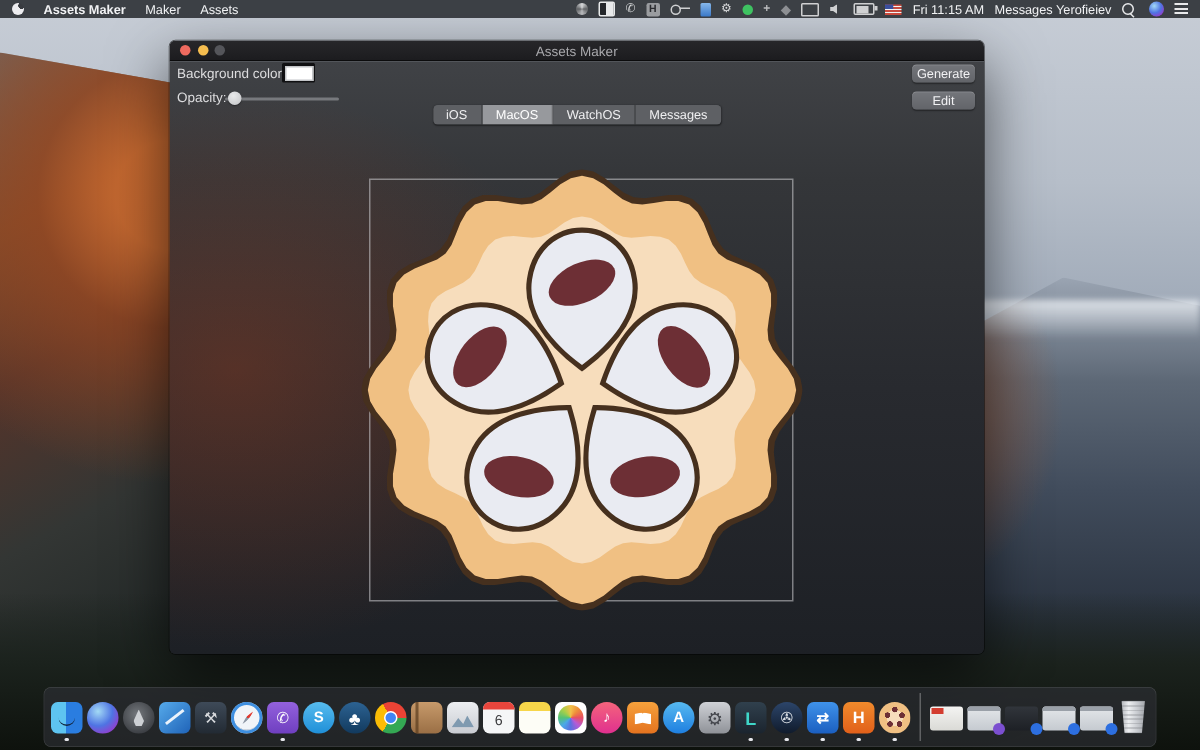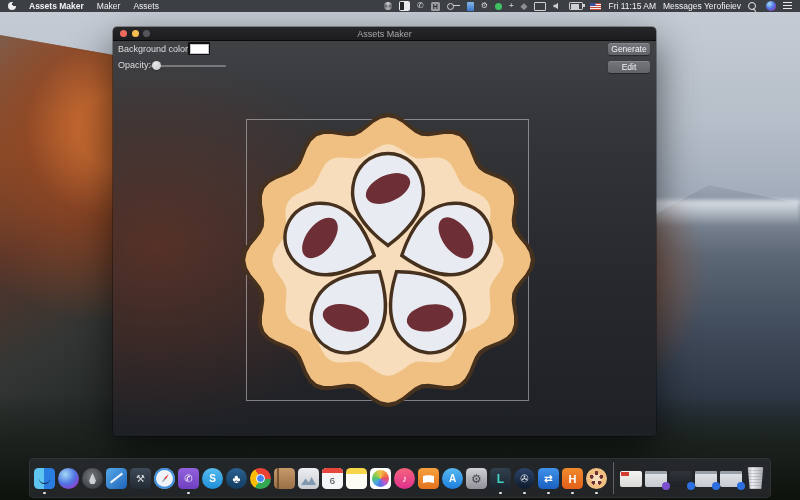--- a/index.html
+++ b/index.html
@@ -230,20 +230,26 @@
       <div class="swatch"></div>
     </div>
     <span class="lbl" style="left:5px;top:19px;">Opacity:</span>
     <div class="slider">
       <div class="track"></div>
       <div class="knob"></div>
     </div>
     <button class="btn" style="top:2px;">Generate</button>
     <button class="btn" style="top:20px;">Edit</button>
 
+    <div class="segmented">
+      <span class="seg">iOS</span>
+      <span class="seg sel">MacOS</span>
+      <span class="seg">WatchOS</span>
+      <span class="seg">Messages</span>
+    </div>
 
     <div class="canvas">
       <svg class="pod-svg" viewBox="-150 -150 300 300">
         <defs>
           <path id="pick" d="M0,46C-24,28-37,8-34,-12C-31,-33-16,-44 0,-44C16,-44 31,-33 34,-12C37,8 24,28 0,46Z"></path>
         </defs>
         <path fill="#46301E" d="M150.2,0.0L148.6,7.8L144.4,15.2L139.1,22.0L134.2,28.5L131.2,35.2L130.5,42.4L131.4,50.5L132.7,59.1L132.6,67.5L130.0,75.1L124.8,81.0L117.5,85.4L109.4,88.6L102.0,91.8L96.1,96.1L91.8,102.0L88.6,109.4L85.4,117.5L81.0,124.8L75.1,130.0L67.5,132.6L59.1,132.7L50.5,131.4L42.4,130.5L35.2,131.2L28.5,134.2L22.0,139.1L15.2,144.4L7.8,148.6L0.0,150.2L-7.8,148.6L-15.2,144.4L-22.0,139.1L-28.5,134.2L-35.2,131.2L-42.4,130.5L-50.5,131.4L-59.1,132.7L-67.5,132.6L-75.1,130.0L-81.0,124.8L-85.4,117.5L-88.6,109.4L-91.8,102.0L-96.1,96.1L-102.0,91.8L-109.4,88.6L-117.5,85.4L-124.8,81.0L-130.0,75.1L-132.6,67.5L-132.7,59.1L-131.4,50.5L-130.5,42.4L-131.2,35.2L-134.2,28.5L-139.1,22.0L-144.4,15.2L-148.6,7.8L-150.2,0.0L-148.6,-7.8L-144.4,-15.2L-139.1,-22.0L-134.2,-28.5L-131.2,-35.2L-130.5,-42.4L-131.4,-50.5L-132.7,-59.1L-132.6,-67.5L-130.0,-75.1L-124.8,-81.0L-117.5,-85.4L-109.4,-88.6L-102.0,-91.8L-96.1,-96.1L-91.8,-102.0L-88.6,-109.4L-85.4,-117.5L-81.0,-124.8L-75.1,-130.0L-67.5,-132.6L-59.1,-132.7L-50.5,-131.4L-42.4,-130.5L-35.2,-131.2L-28.5,-134.2L-22.0,-139.1L-15.2,-144.4L-7.8,-148.6L-0.0,-150.2L7.8,-148.6L15.2,-144.4L22.0,-139.1L28.5,-134.2L35.2,-131.2L42.4,-130.5L50.5,-131.4L59.1,-132.7L67.5,-132.6L75.1,-130.0L81.0,-124.8L85.4,-117.5L88.6,-109.4L91.8,-102.0L96.1,-96.1L102.0,-91.8L109.4,-88.6L117.5,-85.4L124.8,-81.0L130.0,-75.1L132.6,-67.5L132.7,-59.1L131.4,-50.5L130.5,-42.4L131.2,-35.2L134.2,-28.5L139.1,-22.0L144.4,-15.2L148.6,-7.8L150.2,-0.0Z"></path>
         <path fill="#F0C083" d="M145.7,0.0L144.1,7.6L140.0,14.7L134.6,21.3L129.8,27.6L126.8,34.0L126.2,41.0L127.2,48.8L128.6,57.2L128.6,65.5L126.2,72.9L121.0,78.6L113.8,82.7L105.9,85.8L98.6,88.8L92.8,92.8L88.8,98.6L85.8,105.9L82.7,113.8L78.6,121.0L72.9,126.2L65.5,128.6L57.2,128.6L48.8,127.2L41.0,126.2L34.0,126.8L27.6,129.8L21.3,134.6L14.7,140.0L7.6,144.1L0.0,145.7L-7.6,144.1L-14.7,140.0L-21.3,134.6L-27.6,129.8L-34.0,126.8L-41.0,126.2L-48.8,127.2L-57.2,128.6L-65.5,128.6L-72.9,126.2L-78.6,121.0L-82.7,113.8L-85.8,105.9L-88.8,98.6L-92.8,92.8L-98.6,88.8L-105.9,85.8L-113.8,82.7L-121.0,78.6L-126.2,72.9L-128.6,65.5L-128.6,57.2L-127.2,48.8L-126.2,41.0L-126.8,34.0L-129.8,27.6L-134.6,21.3L-140.0,14.7L-144.1,7.6L-145.7,0.0L-144.1,-7.6L-140.0,-14.7L-134.6,-21.3L-129.8,-27.6L-126.8,-34.0L-126.2,-41.0L-127.2,-48.8L-128.6,-57.2L-128.6,-65.5L-126.2,-72.9L-121.0,-78.6L-113.8,-82.7L-105.9,-85.8L-98.6,-88.8L-92.8,-92.8L-88.8,-98.6L-85.8,-105.9L-82.7,-113.8L-78.6,-121.0L-72.9,-126.2L-65.5,-128.6L-57.2,-128.6L-48.8,-127.2L-41.0,-126.2L-34.0,-126.8L-27.6,-129.8L-21.3,-134.6L-14.7,-140.0L-7.6,-144.1L-0.0,-145.7L7.6,-144.1L14.7,-140.0L21.3,-134.6L27.6,-129.8L34.0,-126.8L41.0,-126.2L48.8,-127.2L57.2,-128.6L65.5,-128.6L72.9,-126.2L78.6,-121.0L82.7,-113.8L85.8,-105.9L88.8,-98.6L92.8,-92.8L98.6,-88.8L105.9,-85.8L113.8,-82.7L121.0,-78.6L126.2,-72.9L128.6,-65.5L128.6,-57.2L127.2,-48.8L126.2,-41.0L126.8,-34.0L129.8,-27.6L134.6,-21.3L140.0,-14.7L144.1,-7.6L145.7,-0.0Z"></path>
         <path fill="#F7DDBC" d="M118.1,0.0L117.0,6.1L113.9,12.0L110.1,17.4L106.5,22.6L104.2,27.9L103.6,33.6L104.0,39.9L104.7,46.6L104.3,53.2L102.3,59.0L98.2,63.8L92.7,67.3L86.6,70.1L80.9,72.9L76.3,76.3L72.9,80.9L70.1,86.6L67.3,92.7L63.8,98.2L59.0,102.3L53.2,104.3L46.6,104.7L39.9,104.0L33.6,103.6L27.9,104.2L22.6,106.5L17.4,110.1L12.0,113.9L6.1,117.0L0.0,118.1L-6.1,117.0L-12.0,113.9L-17.4,110.1L-22.6,106.5L-27.9,104.2L-33.6,103.6L-39.9,104.0L-46.6,104.7L-53.2,104.3L-59.0,102.3L-63.8,98.2L-67.3,92.7L-70.1,86.6L-72.9,80.9L-76.3,76.3L-80.9,72.9L-86.6,70.1L-92.7,67.3L-98.2,63.8L-102.3,59.0L-104.3,53.2L-104.7,46.6L-104.0,39.9L-103.6,33.6L-104.2,27.9L-106.5,22.6L-110.1,17.4L-113.9,12.0L-117.0,6.1L-118.1,0.0L-117.0,-6.1L-113.9,-12.0L-110.1,-17.4L-106.5,-22.6L-104.2,-27.9L-103.6,-33.6L-104.0,-39.9L-104.7,-46.6L-104.3,-53.2L-102.3,-59.0L-98.2,-63.8L-92.7,-67.3L-86.6,-70.1L-80.9,-72.9L-76.3,-76.3L-72.9,-80.9L-70.1,-86.6L-67.3,-92.7L-63.8,-98.2L-59.0,-102.3L-53.2,-104.3L-46.6,-104.7L-39.9,-104.0L-33.6,-103.6L-27.9,-104.2L-22.6,-106.5L-17.4,-110.1L-12.0,-113.9L-6.1,-117.0L-0.0,-118.1L6.1,-117.0L12.0,-113.9L17.4,-110.1L22.6,-106.5L27.9,-104.2L33.6,-103.6L39.9,-104.0L46.6,-104.7L53.2,-104.3L59.0,-102.3L63.8,-98.2L67.3,-92.7L70.1,-86.6L72.9,-80.9L76.3,-76.3L80.9,-72.9L86.6,-70.1L92.7,-67.3L98.2,-63.8L102.3,-59.0L104.3,-53.2L104.7,-46.6L104.0,-39.9L103.6,-33.6L104.2,-27.9L106.5,-22.6L110.1,-17.4L113.9,-12.0L117.0,-6.1L118.1,-0.0Z"></path>
         <g transform="rotate(0)">

